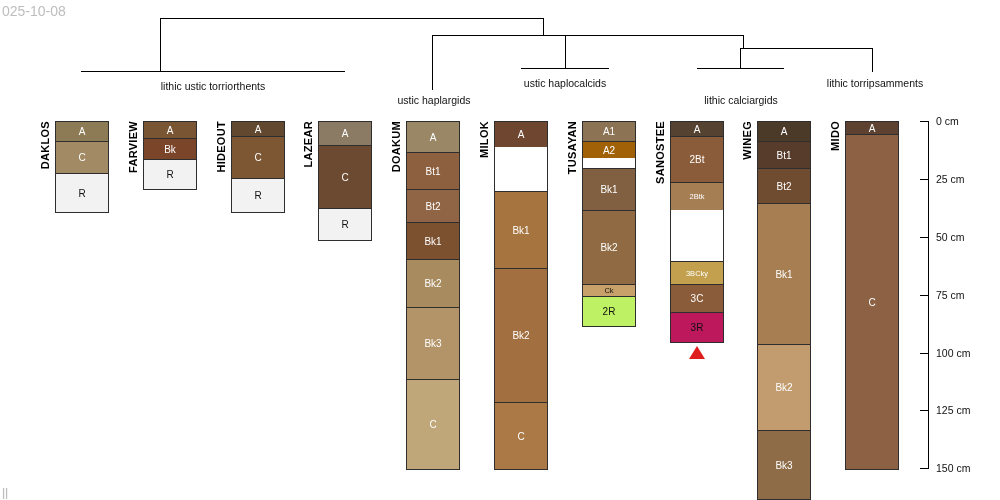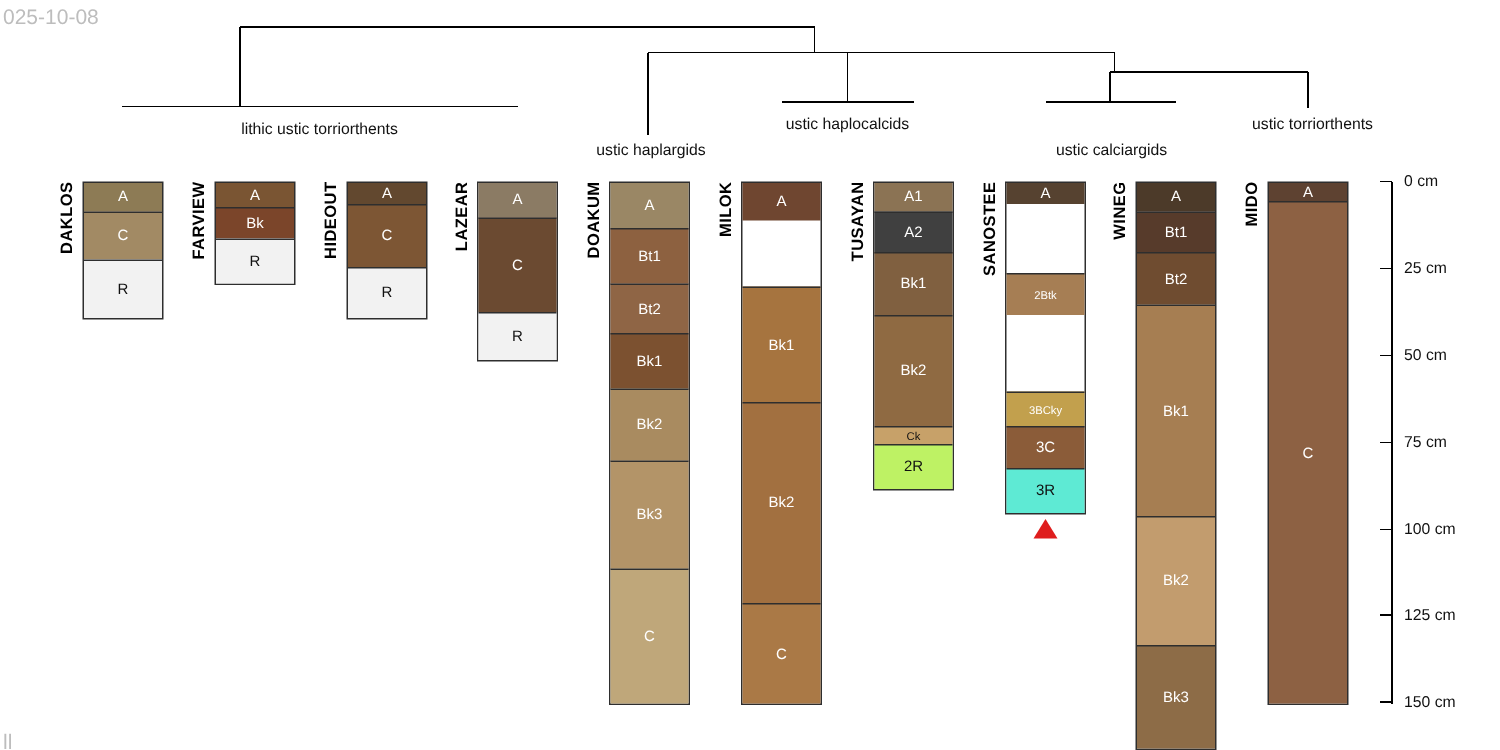--- a/index.html
+++ b/index.html
@@ -47,22 +47,22 @@
     <line x1="920" y1="237" x2="928" y2="237"></line>
     <line x1="920" y1="295" x2="928" y2="295"></line>
     <line x1="920" y1="353" x2="928" y2="353"></line>
     <line x1="920" y1="410" x2="928" y2="410"></line>
     <line x1="920" y1="468" x2="928" y2="468"></line>
   </svg>
 
   <div class="glabel" style="left:213px; top:80px">lithic ustic torriorthents</div>
   <div class="glabel" style="left:434px; top:94px">ustic haplargids</div>
   <div class="glabel" style="left:565px; top:77px">ustic haplocalcids</div>
-  <div class="glabel" style="left:741px; top:94px">ustic calciargids</div>
-  <div class="glabel" style="left:875px; top:77px">ustic torriorthents</div>
+  <div class="glabel" style="left:741px; top:94px">lithic calciargids</div>
+  <div class="glabel" style="left:875px; top:77px">lithic torripsamments</div>
 
   <div id="profiles">
       <div class="pname" style="left: 39px; top: 121px;">DAKLOS</div>
       <div class="pcol" style="left: 55px; top: 121px; width: 54px; height: 92px;">
         <div class="horizon first" style="top: 0px; height: 19px; background: rgb(141, 123, 85); color: rgb(255, 255, 255);">A</div>
         <div class="horizon" style="top: 19px; height: 32px; background: rgb(162, 138, 100); color: rgb(255, 255, 255);">C</div>
         <div class="horizon" style="top: 51px; height: 39px; background: rgb(242, 242, 242); color: rgb(17, 17, 17);">R</div>
       </div>
       <div class="pname" style="left: 127px; top: 121px;">FARVIEW</div>
       <div class="pcol" style="left: 143px; top: 121px; width: 54px; height: 69px;">
@@ -95,33 +95,34 @@
       <div class="pname" style="left: 478px; top: 121px;">MILOK</div>
       <div class="pcol" style="left: 494px; top: 121px; width: 54px; height: 349px;">
         <div class="horizon first" style="top: 0px; height: 25px; background: rgb(111, 70, 48); color: rgb(255, 255, 255);">A</div>
         <div class="horizon" style="top: 69px; height: 77px; background: rgb(166, 116, 63); color: rgb(255, 255, 255);">Bk1</div>
         <div class="horizon" style="top: 146px; height: 134px; background: rgb(162, 112, 64); color: rgb(255, 255, 255);">Bk2</div>
         <div class="horizon" style="top: 280px; height: 67px; background: rgb(170, 121, 70); color: rgb(255, 255, 255);">C</div>
       </div>
       <div class="pname" style="left: 566px; top: 121px;">TUSAYAN</div>
       <div class="pcol" style="left: 582px; top: 121px; width: 54px; height: 206px;">
         <div class="horizon first" style="top: 0px; height: 19px; background: rgb(139, 115, 84); color: rgb(255, 255, 255);">A1</div>
-        <div class="horizon" style="top: 19px; height: 28px; background: #404040; color: rgb(255, 255, 255);">A2</div>
+        <div class="horizon" style="top: 19px; height: 17px; background: #a16207; color: rgb(255, 255, 255);">A2</div>
         <div class="horizon" style="top: 46px; height: 42px; background: rgb(128, 96, 64); color: rgb(255, 255, 255);">Bk1</div>
         <div class="horizon" style="top: 88px; height: 74px; background: rgb(143, 106, 66); color: rgb(255, 255, 255);">Bk2</div>
         <div class="horizon" style="top: 162px; height: 12px; background: rgb(199, 161, 105); color: rgb(17, 17, 17); font-size: 7.5px;">Ck</div>
         <div class="horizon" style="top: 174px; height: 30px; background: #bef264; color: rgb(17, 17, 17);">2R</div>
       </div>
       <div class="pname" style="left: 654px; top: 121px;">SANOSTEE</div>
       <div class="pcol" style="left: 670px; top: 121px; width: 54px; height: 222px;">
         <div class="horizon first" style="top: 0px; height: 14px; background: rgb(86, 66, 48); color: rgb(255, 255, 255);">A</div>
+        <div class="horizon" style="top: 14px; height: 46px; background: rgb(139, 92, 57); color: rgb(255, 255, 255);">2Bt</div>
         <div class="horizon" style="top: 60px; height: 28px; background: rgb(166, 126, 84); color: rgb(255, 255, 255); font-size: 7.5px;">2Btk</div>
         <div class="horizon" style="top: 139px; height: 23px; background: rgb(194, 160, 77); color: rgb(255, 255, 255); font-size: 7.5px;">3BCky</div>
         <div class="horizon" style="top: 162px; height: 28px; background: rgb(139, 92, 57); color: rgb(255, 255, 255);">3C</div>
-        <div class="horizon" style="top: 190px; height: 30px; background: #5eead4; color: rgb(17, 17, 17);">3R</div>
+        <div class="horizon" style="top: 190px; height: 30px; background: #be185d; color: rgb(17, 17, 17);">3R</div>
       </div>
       <div class="pname" style="left: 741px; top: 121px;">WINEG</div>
       <div class="pcol" style="left: 757px; top: 121px; width: 54px; height: 379px;">
         <div class="horizon first" style="top: 0px; height: 19px; background: rgb(76, 58, 41); color: rgb(255, 255, 255);">A</div>
         <div class="horizon" style="top: 19px; height: 27px; background: rgb(87, 59, 43); color: rgb(255, 255, 255);">Bt1</div>
         <div class="horizon" style="top: 46px; height: 35px; background: rgb(111, 76, 48); color: rgb(255, 255, 255);">Bt2</div>
         <div class="horizon" style="top: 81px; height: 141px; background: rgb(166, 126, 82); color: rgb(255, 255, 255);">Bk1</div>
         <div class="horizon" style="top: 222px; height: 86px; background: rgb(194, 156, 110); color: rgb(255, 255, 255);">Bk2</div>
         <div class="horizon" style="top: 308px; height: 69px; background: rgb(141, 108, 71); color: rgb(255, 255, 255);">Bk3</div>
       </div>

